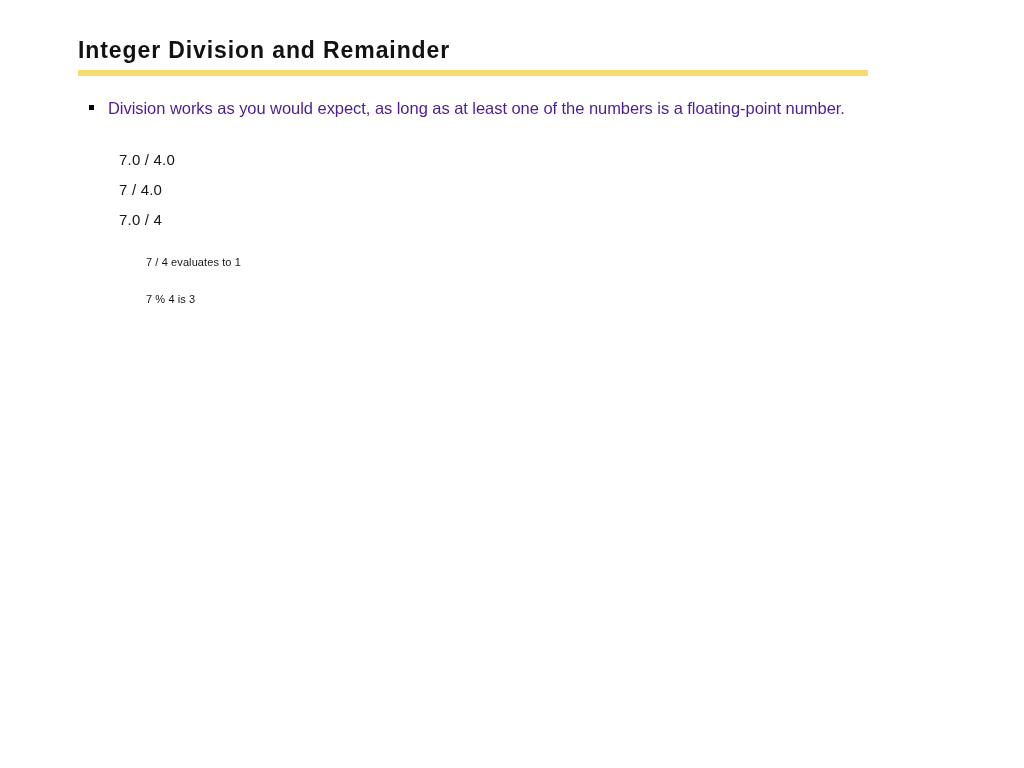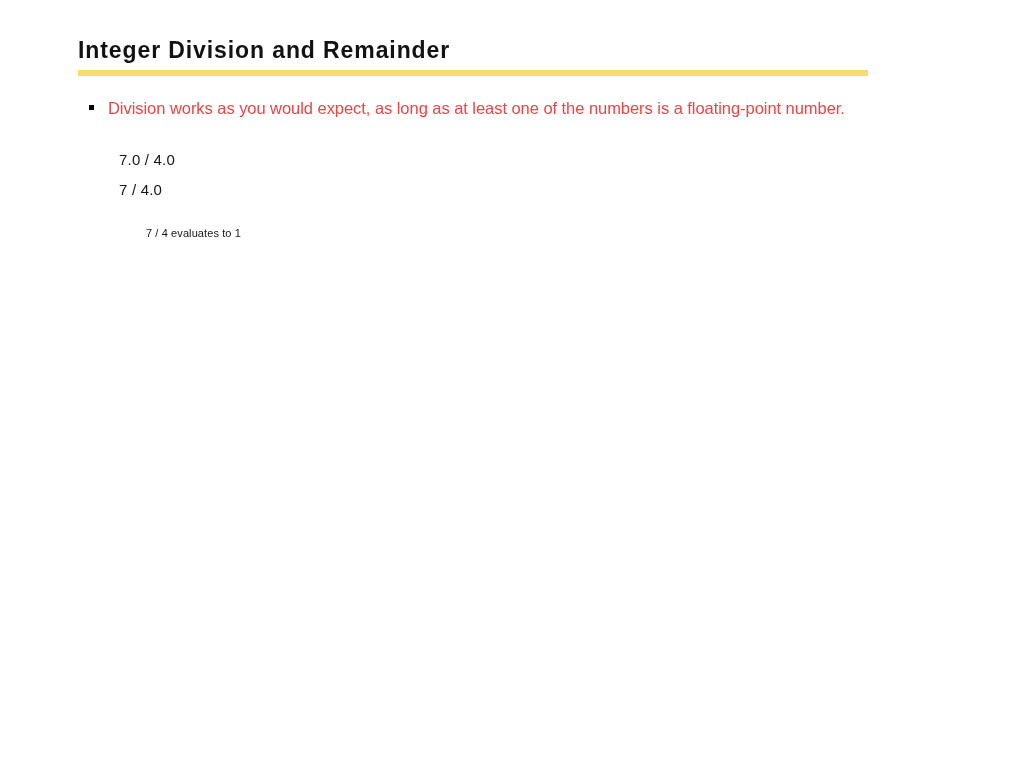--- a/index.html
+++ b/index.html
@@ -65,21 +65,21 @@
     top: 9px;
     width: 5px;
     height: 5px;
     background: #000000;
   }
 
   .bullet-text {
     display: block;
     font-size: 16.5px;
     line-height: 1.48;
-    color: #ef4444;
+    color: #4c1d95;
     letter-spacing: -0.05px;
   }
 
   .bullet-text .mono-op {
     font-family: "Liberation Mono", "DejaVu Sans Mono", monospace;
     font-size: 12px;
     letter-spacing: 0;
   }
 
   
@@ -124,29 +124,31 @@
     </div>
 
     <div class="gap-bullet"></div>
 
 
     <div class="gap-small"></div>
 
     <div>
       <span class="code-line">7.0 / 4.0</span>
       <span class="code-line">7 / 4.0</span>
+      <span class="code-line">7.0 / 4</span>
     </div>
 
     <div class="gap-small"></div>
 
 
     <div class="gap-tiny"></div>
 
     <span class="note-line">7 / 4 evaluates to 1</span>
 
     <div class="gap-small"></div>
 
 
     <div class="gap-tiny"></div>
 
+    <span class="note-line">7 % 4 is 3</span>
 
   </div>
 </div>
 
 </body></html>

